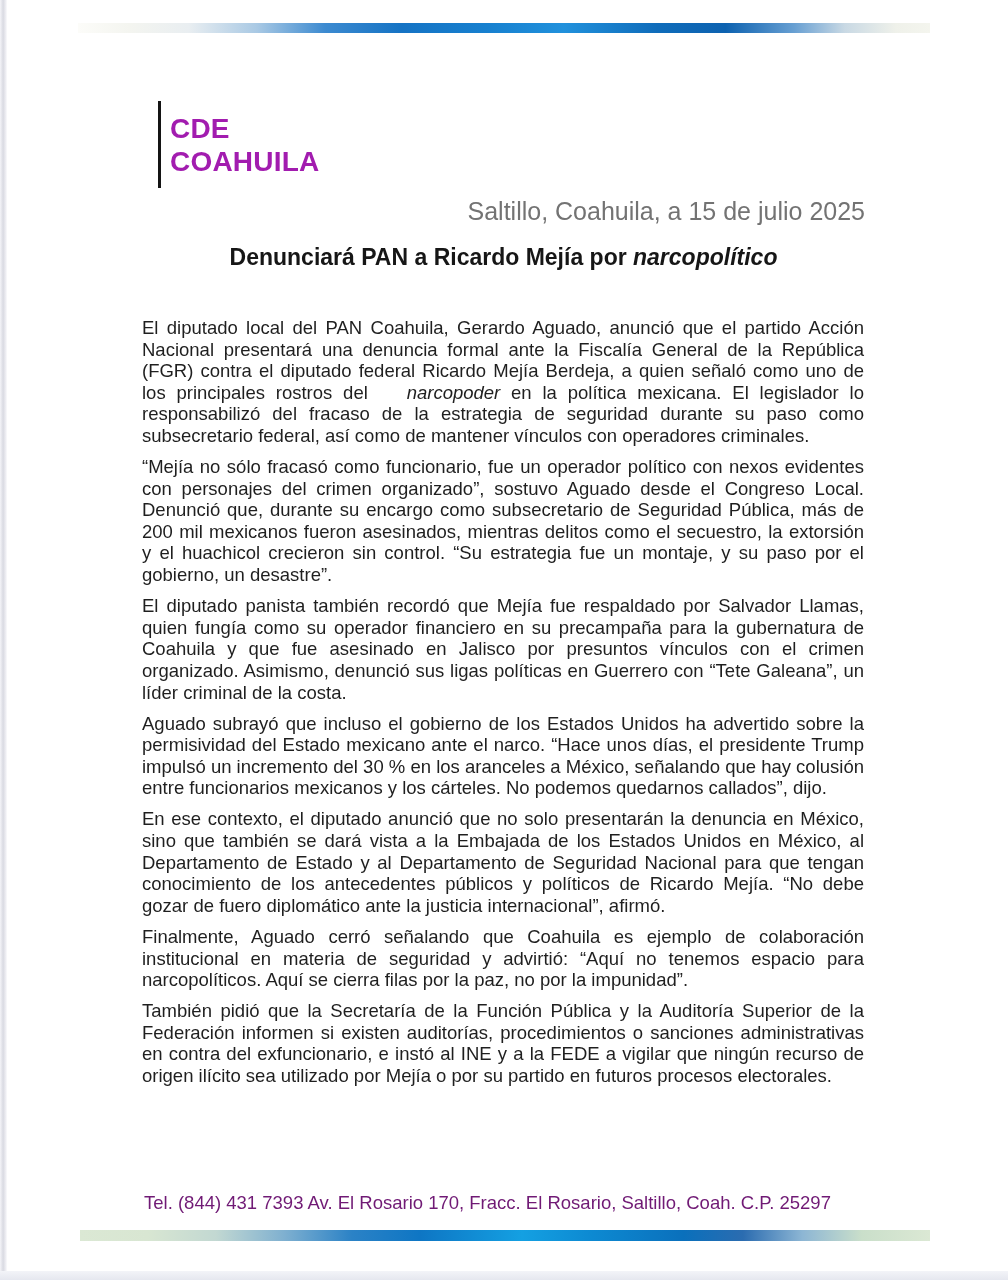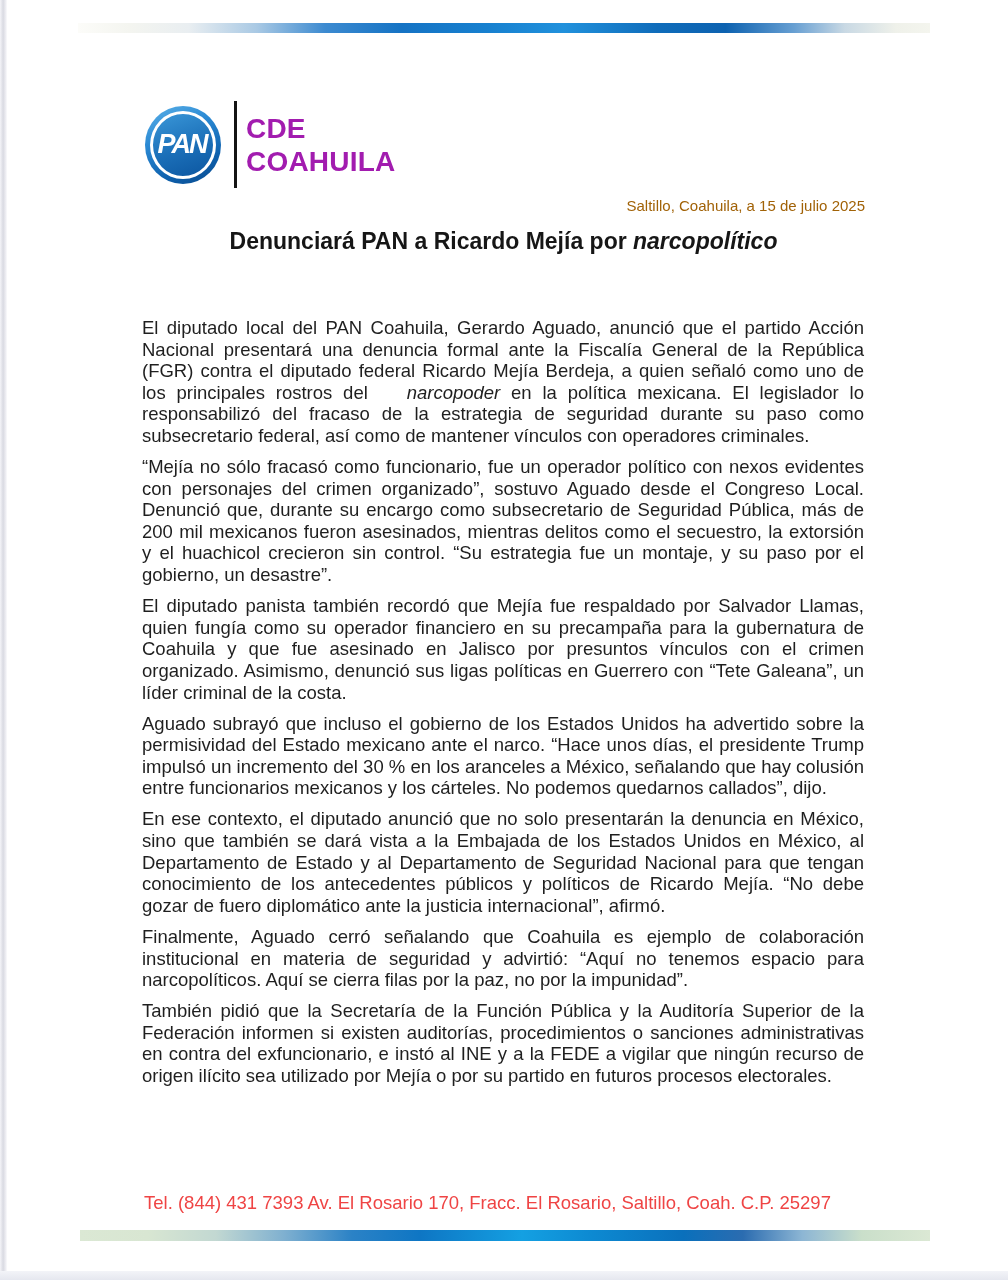--- a/index.html
+++ b/index.html
@@ -61,58 +61,53 @@
     width: 3px; height: 87px; background: #141414; margin: 0 9px 0 13px; flex: 0 0 auto;
   }
   .logo-text {
     font-weight: bold; color: #a21caf; font-size: 28px; line-height: 33px;
     letter-spacing: 0.2px;
   }
 
   
   .dateline {
     position: absolute; left: 142px; top: 197px; width: 723px;
-    text-align: right; font-size: 15px; color: #a16207;
+    text-align: right; font-size: 25px; color: #737373;
   }
   .doc-title {
-    position: absolute; left: 142px; top: 228px; width: 723px;
+    position: absolute; left: 142px; top: 244px; width: 723px;
     text-align: center; font-size: 23px; font-weight: bold; color: #161616;
   }
   .doc-title .it { font-style: italic; }
 
   
   .content {
     position: absolute; left: 142px; top: 317px; width: 722px;
   }
   .content p {
     margin: 0 0 9.5px 0;
     font-size: 18.5px; line-height: 21.6px;
     text-align: justify; color: #1f1f1f;
   }
   .content .it { font-style: italic; margin-left: 28px; }
 
   
   .footer {
     position: absolute; left: 144px; top: 1192px; width: 760px;
-    font-size: 18.5px; color: #ef4444;
+    font-size: 18.5px; color: #701a75;
   }
 </style>
 </head>
 <body>
 
 <div class="page">
 
   <div class="top-bar"></div>
 
   <div class="header">
-    <div class="pan-circle">
-      <div class="pan-inner">
-        <span class="pan-acronym">PAN</span>
-      </div>
-    </div>
     <div class="logo-divider"></div>
     <div class="logo-text">
       <div>CDE</div>
       <div>COAHUILA</div>
     </div>
   </div>
 
   <div class="dateline">Saltillo, Coahuila, a 15 de julio 2025</div>
 
   <div class="doc-title"><span>Denunciará PAN a Ricardo Mejía por </span><span class="it">narcopolítico</span></div>

